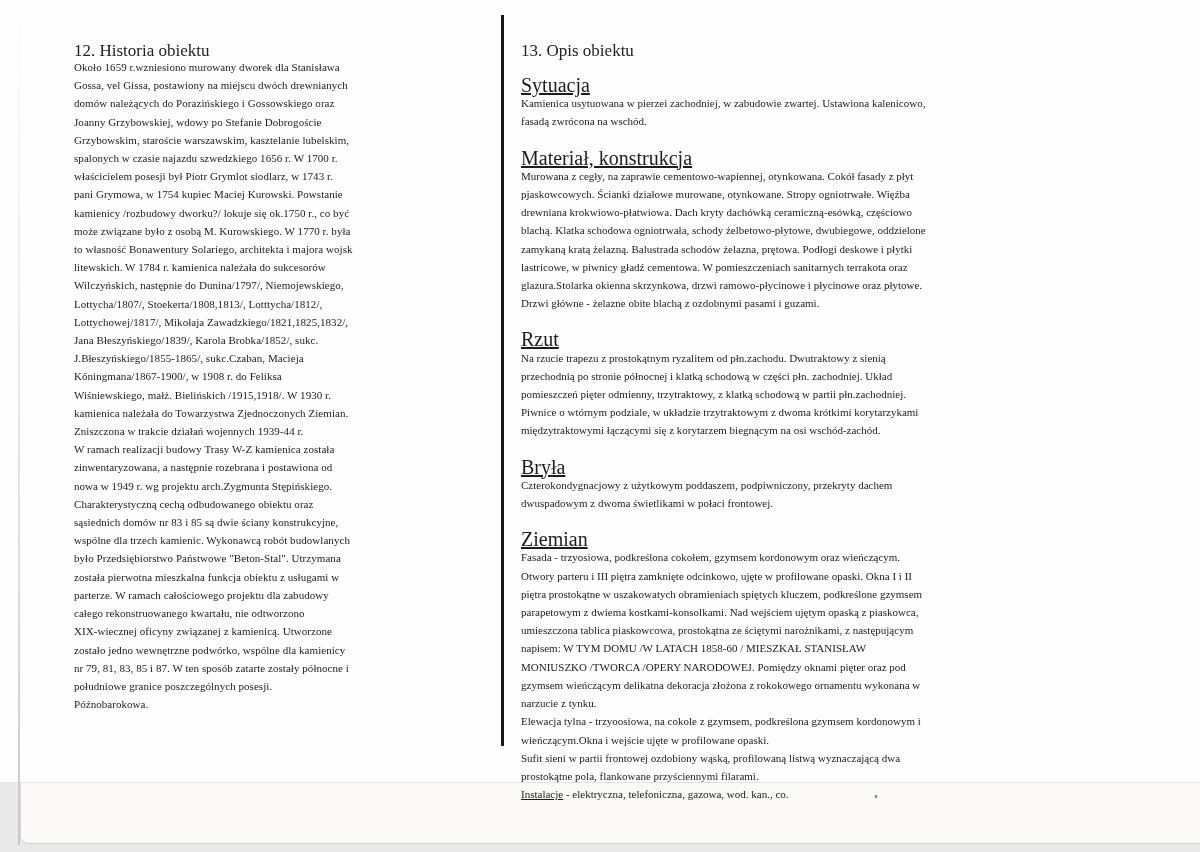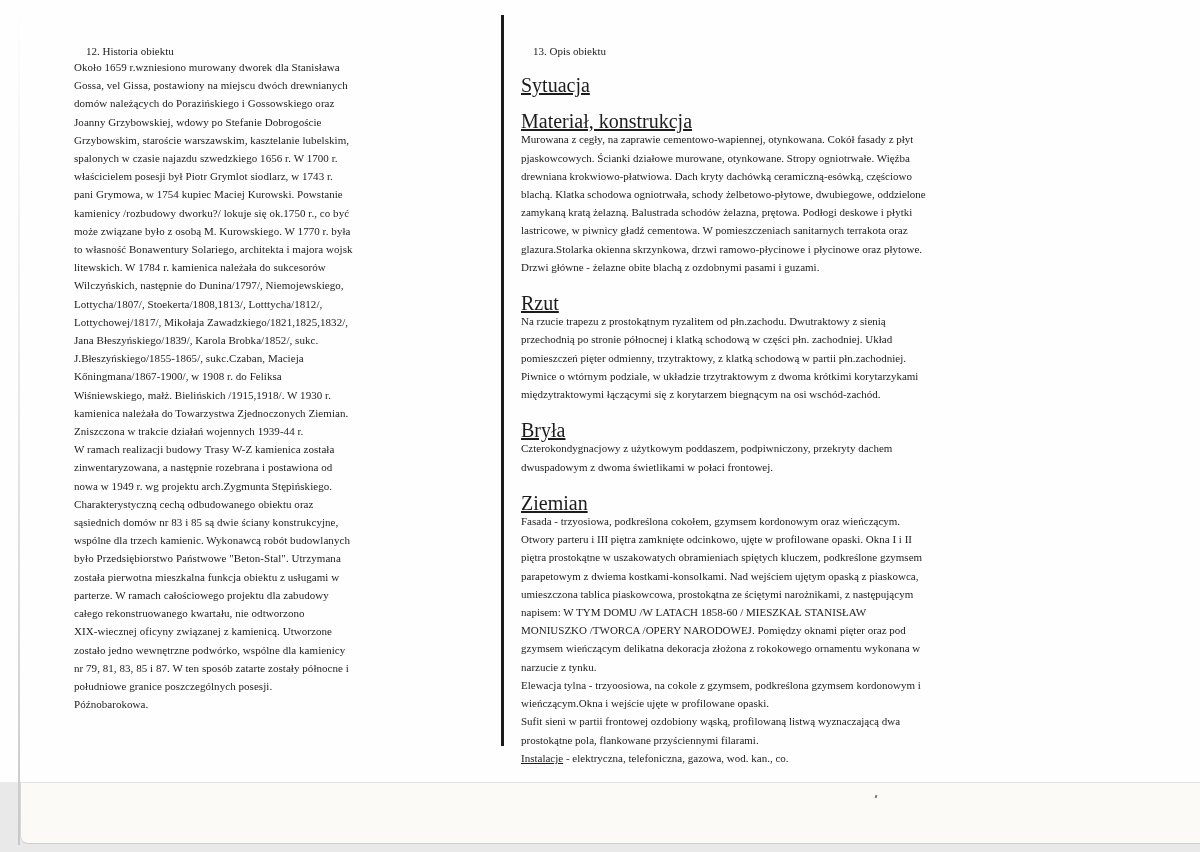--- a/index.html
+++ b/index.html
@@ -29,21 +29,21 @@
   .divider {
     position: absolute; left: 501px; top: 15px; width: 3px; height: 731px;
     background: #1a1a1a;
   }
   .col {
     position: absolute; top: 44px;
   }
   .col-left { left: 74px; width: 430px; }
   .col-right { left: 521px; width: 670px; }
   .sec-title {
-    font-size: 11px; line-height: 14px; margin: 0 0 0 12px;
+    font-size: 17px; line-height: 14px; margin: 0 0 0 0;
     color: #222;
   }
   .para {
     font-size: 11px; line-height: 18.2px; margin: 0;
     white-space: pre-line;
   }
   .col-left .para { letter-spacing: 0.05px; }
   .subhead {
     font-size: 20px; line-height: 18.2px; text-decoration: underline;
     display: block;
@@ -102,20 +102,22 @@
 zostało jedno wewnętrzne podwórko, wspólne dla kamienicy
 nr 79, 81, 83, 85 i 87. W ten sposób zatarte zostały północne i
 południowe granice poszczególnych posesji.
 Późnobarokowa.</p>
 </div>
 
 <div class="col col-right">
   <div class="sec-title">13. Opis obiektu</div>
 
   <span class="subhead">Sytuacja</span>
+  <p class="para">Kamienica usytuowana w pierzei zachodniej, w zabudowie zwartej. Ustawiona kalenicowo,
+fasadą zwrócona na wschód.</p>
 
   <span class="subhead">Materiał, konstrukcja</span>
   <p class="para">Murowana z cegły, na zaprawie cementowo-wapiennej, otynkowana. Cokół fasady z płyt
 pjaskowcowych. Ścianki działowe murowane, otynkowane. Stropy ogniotrwałe. Więźba
 drewniana krokwiowo-płatwiowa. Dach kryty dachówką ceramiczną-esówką, częściowo
 blachą. Klatka schodowa ogniotrwała, schody żelbetowo-płytowe, dwubiegowe, oddzielone
 zamykaną kratą żelazną. Balustrada schodów żelazna, prętowa. Podłogi deskowe i płytki
 lastricowe, w piwnicy gładź cementowa. W pomieszczeniach sanitarnych terrakota oraz
 glazura.Stolarka okienna skrzynkowa, drzwi ramowo-płycinowe i płycinowe oraz płytowe.
 Drzwi główne - żelazne obite blachą z ozdobnymi pasami i guzami.</p>

